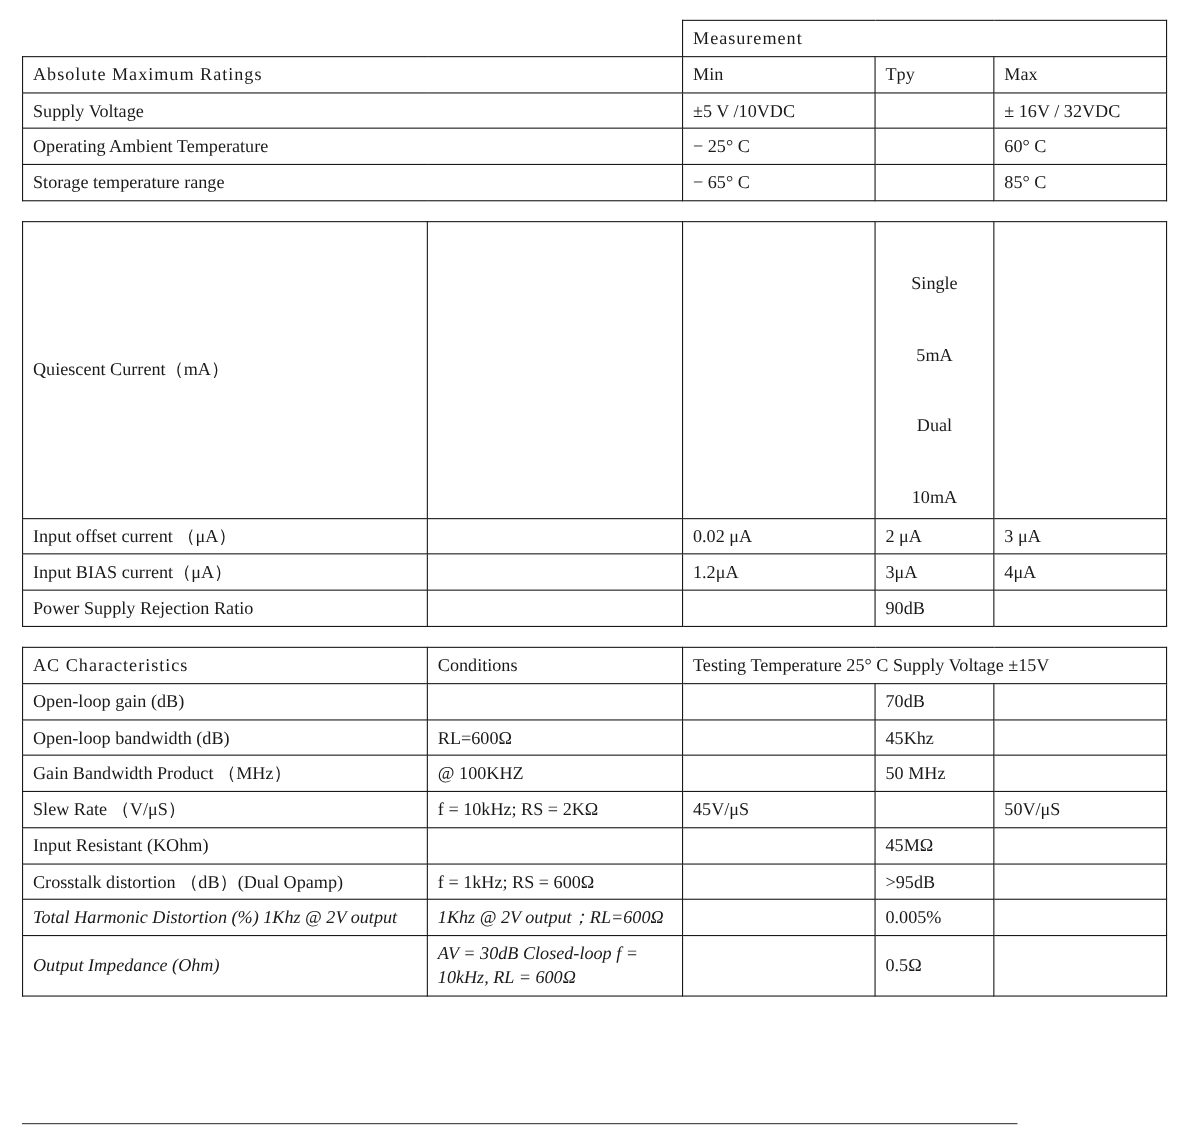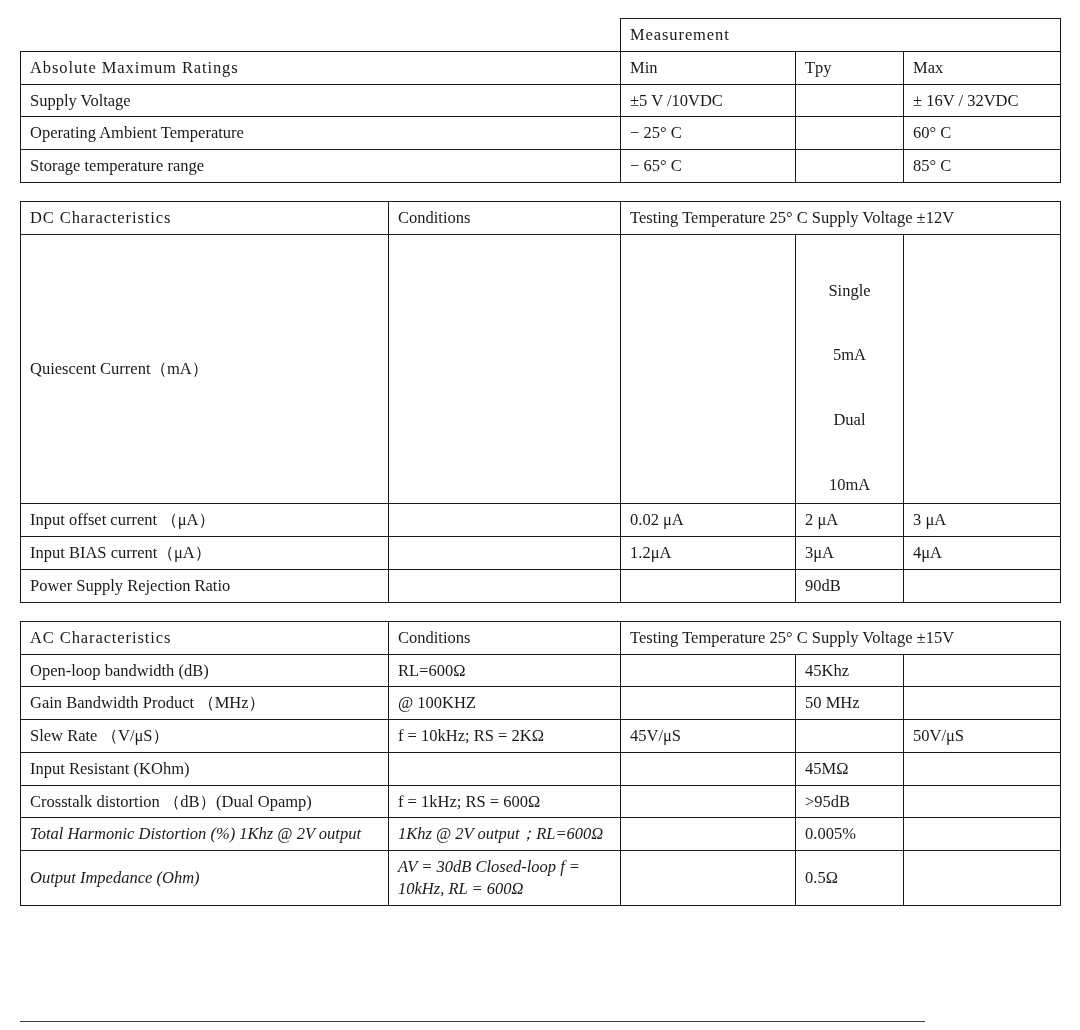--- a/index.html
+++ b/index.html
@@ -113,25 +113,20 @@
 
   <table class="spec">
     <colgroup>
       <col class="c1">
         <col class="c2">
         <col class="c3">
         <col class="c4">
         <col class="c5">
     </colgroup>
     <tbody>
-      <tr>
-        <td class="bold-sp">DC Characteristics</td>
-        <td>Conditions</td>
-        <td class="ctr" colspan="3">Testing Temperature 25° C  Supply Voltage ±12V</td>
-      </tr>
       <tr>
         <td class="tall-cell">Quiescent Current（mA）</td>
         <td class="tall-cell"></td>
         <td class="tall-cell"></td>
         <td class="tall-cell">
           <span class="ln">Single</span>
           <span class="ln">5mA</span>
           <span class="ln">Dual</span>
           <span class="ln">10mA</span>
         </td>
@@ -171,20 +166,27 @@
         <col class="c4">
         <col class="c5">
     </colgroup>
     <tbody>
       <tr>
         <td class="bold-sp">AC Characteristics</td>
         <td>Conditions</td>
         <td class="ctr" colspan="3">Testing Temperature 25° C  Supply Voltage ±15V</td>
       </tr>
       <tr>
+        <td>Open-loop gain (dB)</td>
+        <td></td>
+        <td class="ctr"></td>
+        <td class="ctr">70dB</td>
+        <td class="ctr"></td>
+      </tr>
+      <tr>
         <td>Open-loop bandwidth (dB)</td>
         <td>RL=600Ω</td>
         <td class="ctr"></td>
         <td class="ctr">45Khz</td>
         <td class="ctr"></td>
       </tr>
       <tr>
         <td>Gain Bandwidth Product （MHz）</td>
         <td>@ 100KHZ</td>
         <td class="ctr"></td>

